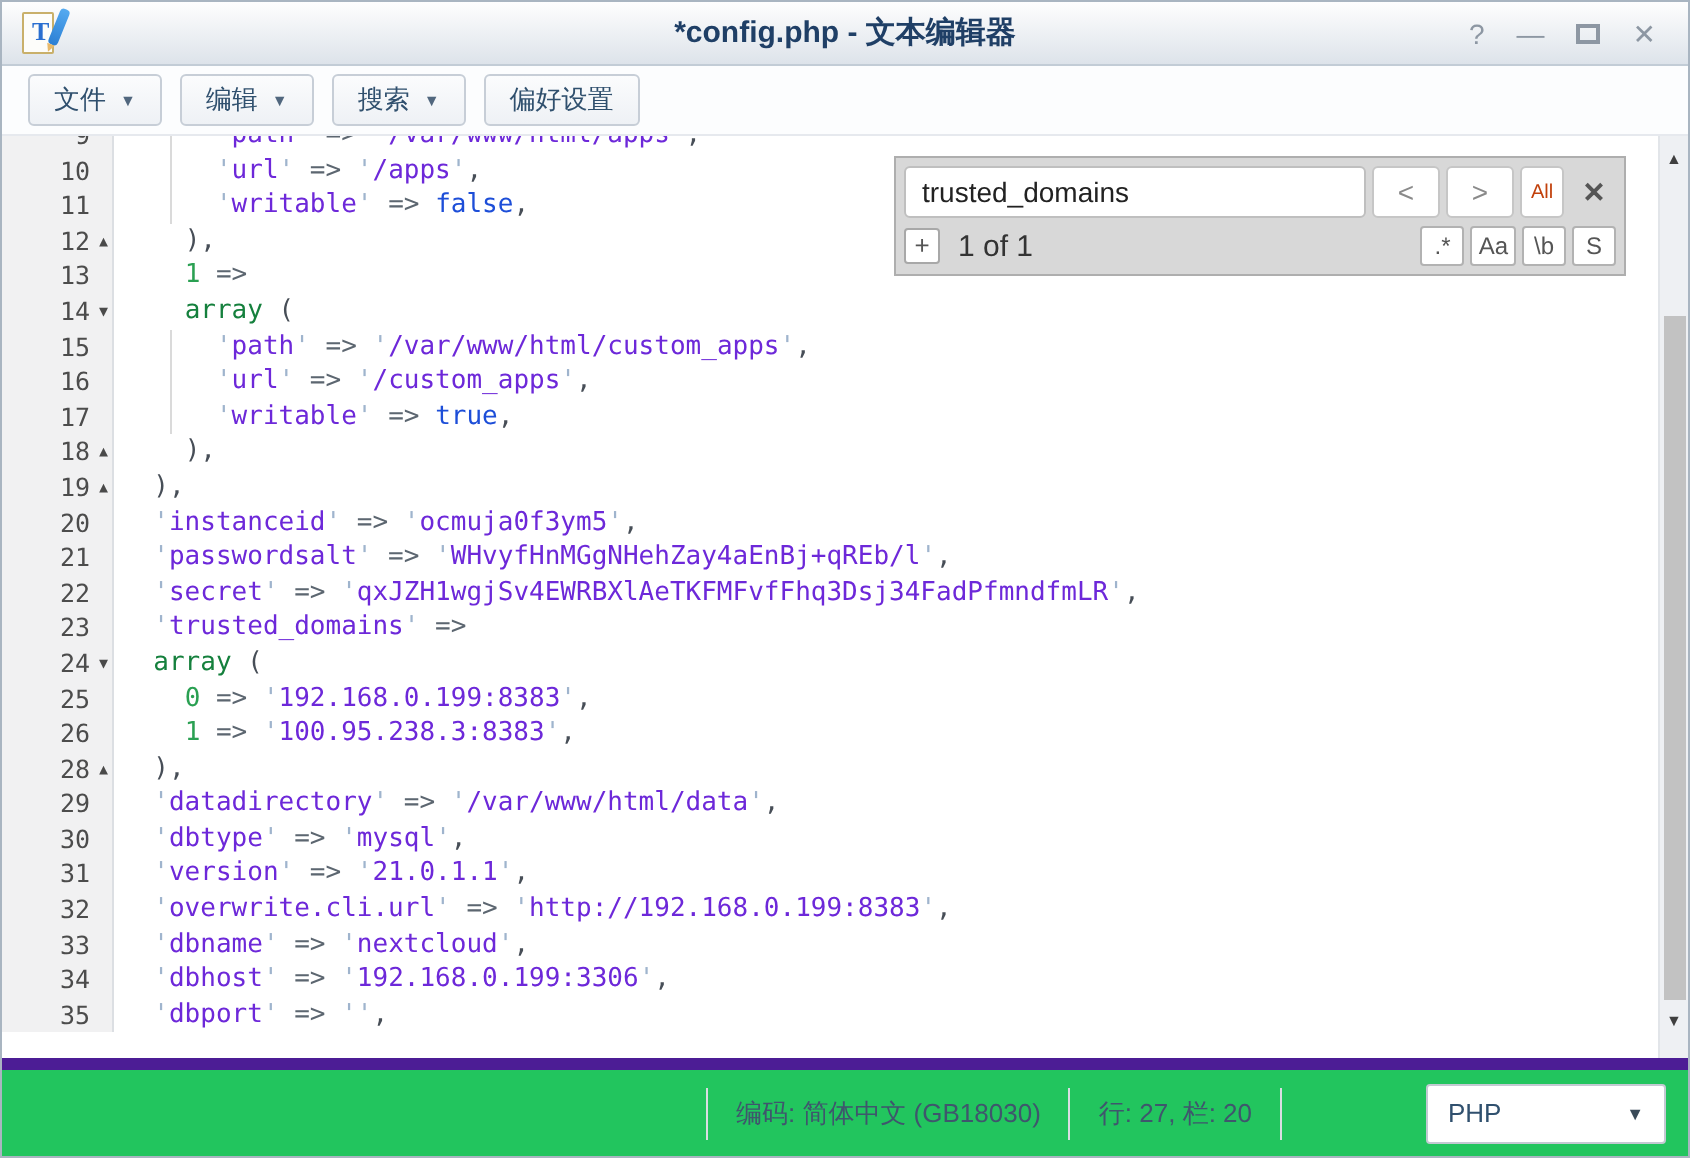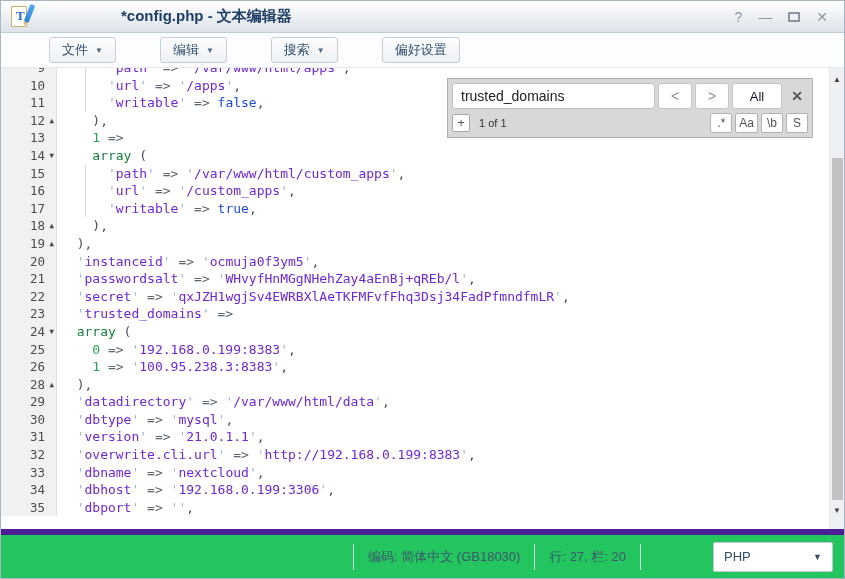--- a/index.html
+++ b/index.html
@@ -6,28 +6,28 @@
   html,body { width:845px; height:579px; font-family:"Liberation Sans",sans-serif; background:#eef1f4; }
   .window { width:845px; height:579px; border:1px solid #a9b5c1; display:flex; flex-direction:column; background:#fff; overflow:hidden; }
 
   
   .titlebar { height:32px; flex:none; background:linear-gradient(#fefefe,#dde3ea); border-bottom:1px solid #c2ccd6; position:relative; display:flex; align-items:center; }
   .app-icon { position:relative; width:26px; height:26px; margin-left:8px; flex:none; }
   .app-icon .page { position:absolute; left:2px; top:2px; width:16px; height:21px; background:#fdfdfa; border:1px solid #c9b06a; border-radius:1px; }
   .app-icon .page span { position:absolute; left:4px; top:1px; font-family:"Liberation Serif",serif; font-weight:bold; font-size:13px; color:#2a6fd0; }
   .app-icon .pencil { position:absolute; right:3px; top:0; width:5px; height:19px; background:linear-gradient(#55aaf0,#2b7fd4); border-radius:2px; transform:rotate(22deg); }
   .app-icon .pencil::after { content:""; position:absolute; bottom:-4px; left:0; border-left:2.5px solid transparent; border-right:2.5px solid transparent; border-top:4px solid #e8b96a; }
-  .title { position:absolute; left:120px; right:120px; font-size:15px; font-weight:bold; color:#1f3f66; }
+  .title { position:absolute; left:120px; right:120px; text-align:center; font-size:15px; font-weight:bold; color:#1f3f66; }
   .win-controls { margin-left:auto; display:flex; align-items:center; gap:16px; padding-right:16px; z-index:2; }
   .wc { color:#8d97a3; font-size:14px; line-height:14px; cursor:default; }
   .wc.max { width:12px; height:10px; border:2px solid #8d97a3; font-size:0; }
 
   
   .toolbar { height:35px; flex:none; background:#fcfdfe; border-bottom:1px solid #e6e9ee; display:flex; align-items:center; gap:9px; padding-left:13px; }
-  .tb-btn { height:26px; padding:0 12px; display:flex; align-items:center; gap:7px; background:linear-gradient(#fbfcfd,#eef1f5); border:1px solid #c7ced7; border-radius:3px; color:#30506e; font-size:13px; cursor:default;margin-left:35px; }
+  .tb-btn { height:26px; padding:0 12px; display:flex; align-items:center; gap:7px; background:linear-gradient(#fbfcfd,#eef1f5); border:1px solid #c7ced7; border-radius:3px; color:#30506e; font-size:13px; cursor:default; }
   .tb-btn .caret { font-size:8px; color:#51677e; }
 
   
   .editor { flex:none; height:461px; position:relative; background:#fff; overflow:hidden; }
   .rows { position:absolute; left:0; top:-9px; right:15px; font-family:"DejaVu Sans Mono",monospace; font-size:13px; }
   .row { display:flex; height:17.6px; line-height:17.6px; }
   .gut { flex:none; width:56px; background:#f1f1f2; border-right:1px solid #dcdfe3; color:#4c4c4c; text-align:right; padding-right:11px; font-size:12.5px; position:relative; }
   .gut .fold { position:absolute; right:2px; top:0; font-size:7.5px; color:#4a4a4a; line-height:17.6px; }
   .code { flex:1; white-space:pre; padding-left:4px; color:#333; position:relative; }
   .row.cur .code { background:#fbf7d0; }
@@ -37,24 +37,24 @@
   .sg-k { color:#15803d; } .sg-o { color:#5c6670; } .sg-p { color:#474e57; } .sg-t { color:#333; }
   .sg-r { display:inline-block; width:38px; height:13px; vertical-align:-1px; background:rgba(255,255,255,.97); border-radius:6px; box-shadow:0 0 3px 3px rgba(255,255,255,.92); }
   .sg-c { display:inline-block; width:1px; height:14px; vertical-align:-2px; background:#111; }
 
   
   .search-panel { position:absolute; top:10px; right:31px; width:366px; background:#d8d8d8; border:1px solid #aeaeae; padding:4px; z-index:3; }
   .sp-row { display:flex; align-items:center; }
   .sp-row + .sp-row { margin-top:4px; }
   .sp-input { flex:1; height:26px; border:1px solid #bfbfbf; border-radius:3px; background:#fff; font:14px "Liberation Sans",sans-serif; color:#222; padding:0 8px; outline:none; min-width:0; }
   .sp-btn { height:26px; width:34px; margin-left:3px; background:#fff; border:1px solid #c6c6c6; border-radius:3px; color:#8a8a8a; font-size:14px; display:flex; align-items:center; justify-content:center; cursor:default; }
-  .sp-btn.all { width:50px; color:#0f172a; font-size:13px; }
+  .sp-btn.all { width:22px; color:#c2410c; font-size:10px; }
   .sp-close { width:22px; height:22px; margin-left:4px; color:#555; font-size:14px; font-weight:bold; display:flex; align-items:center; justify-content:center; cursor:default; }
   .sp-add { width:18px; height:18px; background:#fff; border:1px solid #a8a8a8; border-radius:2px; color:#555; font-size:13px; line-height:15px; text-align:center; cursor:default; }
-  .sp-count { margin-left:9px; font-size:11px; color:#333; }
+  .sp-count { margin-left:9px; font-size:15px; color:#333; }
   .sp-spacer { flex:1; }
   .sp-opt { height:20px; min-width:22px; padding:0 3px; margin-left:3px; background:#fff; border:1px solid #b2b2b2; border-radius:2px; color:#555; font-size:12px; display:flex; align-items:center; justify-content:center; cursor:default; }
 
   
   .vscroll { position:absolute; right:0; top:0; bottom:0; width:15px; background:#eef0f3; border-left:1px solid #e2e5e9; }
   .vs-up   { position:absolute; top:7px; left:0; right:0; text-align:center; font-size:8px; color:#3f3f3f; }
   .vs-down { position:absolute; bottom:14px; left:0; right:0; text-align:center; font-size:8px; color:#3f3f3f; }
   .vs-thumb{ position:absolute; left:2px; width:11px; top:90px; height:342px; background:#c2c2c2; }
 
   

